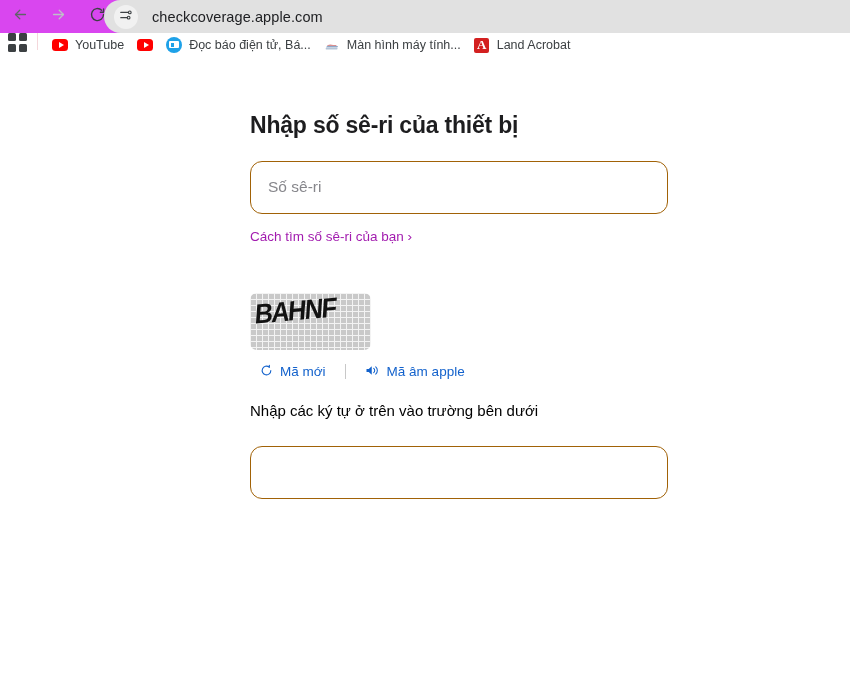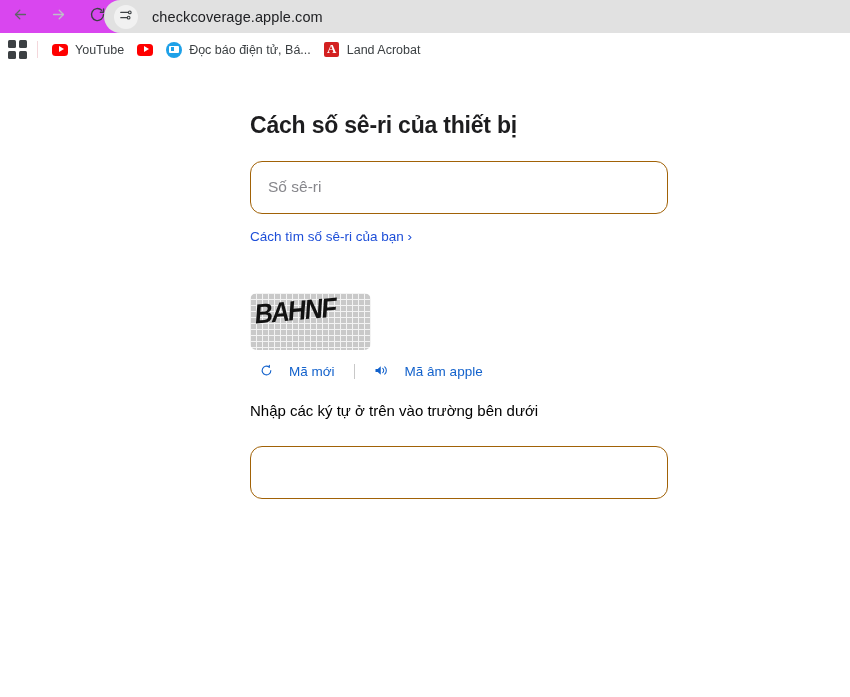--- a/index.html
+++ b/index.html
@@ -69,21 +69,21 @@
   }
 
   
   .bookmarks-bar {
     position: absolute;
     left: 0; top: 33px;
     width: 850px;
     height: 33px;
     background: #ffffff;
     display: flex;
-    align-items: center;
+    align-items: flex-start;
     padding-left: 8px;
     box-sizing: border-box;
   }
   .apps-grid {
     width: 20px;
     height: 20px;
     display: grid;
     grid-template-columns: 8px 8px;
     grid-template-rows: 8px 8px;
     gap: 3px;
@@ -216,21 +216,21 @@
     outline: none;
   }
   .field::placeholder {
     color: #86868b;
     opacity: 1;
   }
   .helper-link {
     display: inline-block;
     margin-top: 15px;
     font-size: 13.5px;
-    color: #1d4ed8;
+    color: #a21caf;
     text-decoration: none;
     white-space: nowrap;
   }
 
   .captcha-row {
     margin-top: 48px;
     display: flex;
     align-items: center;
   }
   .captcha-img {
@@ -272,21 +272,21 @@
     align-items: center;
     font-size: 13.5px;
   }
   .cc-link {
     display: flex;
     align-items: center;
     color: #1362cc;
     text-decoration: none;
     white-space: nowrap;
   }
-  .cc-link .cc-label { margin-left: 16px; }
+  .cc-link .cc-label { margin-left: 7px; }
   .cc-sep {
     width: 1px;
     height: 15px;
     background: #c8c8c8;
     margin: 0 19px 0 19px;
     flex: none;
   }
   .refresh-icon { margin-left: 10px; }
 
   .captcha-instruction {
@@ -382,35 +382,45 @@
     </span>
   </div>
 
   <div class="bookmark">
     <span class="fav">
       <span class="fav-news"></span>
     </span>
     <span class="bm-label">Đọc báo điện tử, Bá...</span>
   </div>
 
+  <div class="bookmark">
+    <span class="fav">
+      <svg width="16" height="12" viewBox="0 0 16 12">
+        <path d="M2 8.2 C4.2 6.2 6.4 6.4 8.6 7.1 L14 7.1 L13.4 8.6 L2.4 8.6 Z" fill="#8fa8c8"></path>
+        <path d="M3.2 6.6 C5.2 5.2 7.2 5.4 9.2 6.0 L12.6 6.0 L12.2 6.9 L3.0 6.9 Z" fill="#d98f8f"></path>
+        <path d="M1.6 9.4 L13.6 9.4 L13.2 10.3 L1.9 10.3 Z" fill="#6c8bb0"></path>
+      </svg>
+    </span>
+    <span class="bm-label">Màn hình máy tính...</span>
+  </div>
 
   <div class="bookmark">
     <span class="fav">
       <span class="fav-pdf">
         <span>A</span>
       </span>
     </span>
     <span class="bm-label">Land Acrobat</span>
   </div>
 </div>
 
 <div class="page">
   <div class="content">
 
-    <h1 class="page-title">Cách số sê-ri của thiết bị</h1>
+    <h1 class="page-title">Nhập số sê-ri của thiết bị</h1>
 
     <input class="field" type="text" placeholder="Số sê-ri" style="">
 
     <a class="helper-link" href="#">Cách tìm số sê-ri của bạn ›</a>
 
     <div class="captcha-row">
 
       <div class="captcha-img">
         <span class="captcha-text">BAHNF</span>
       </div>

